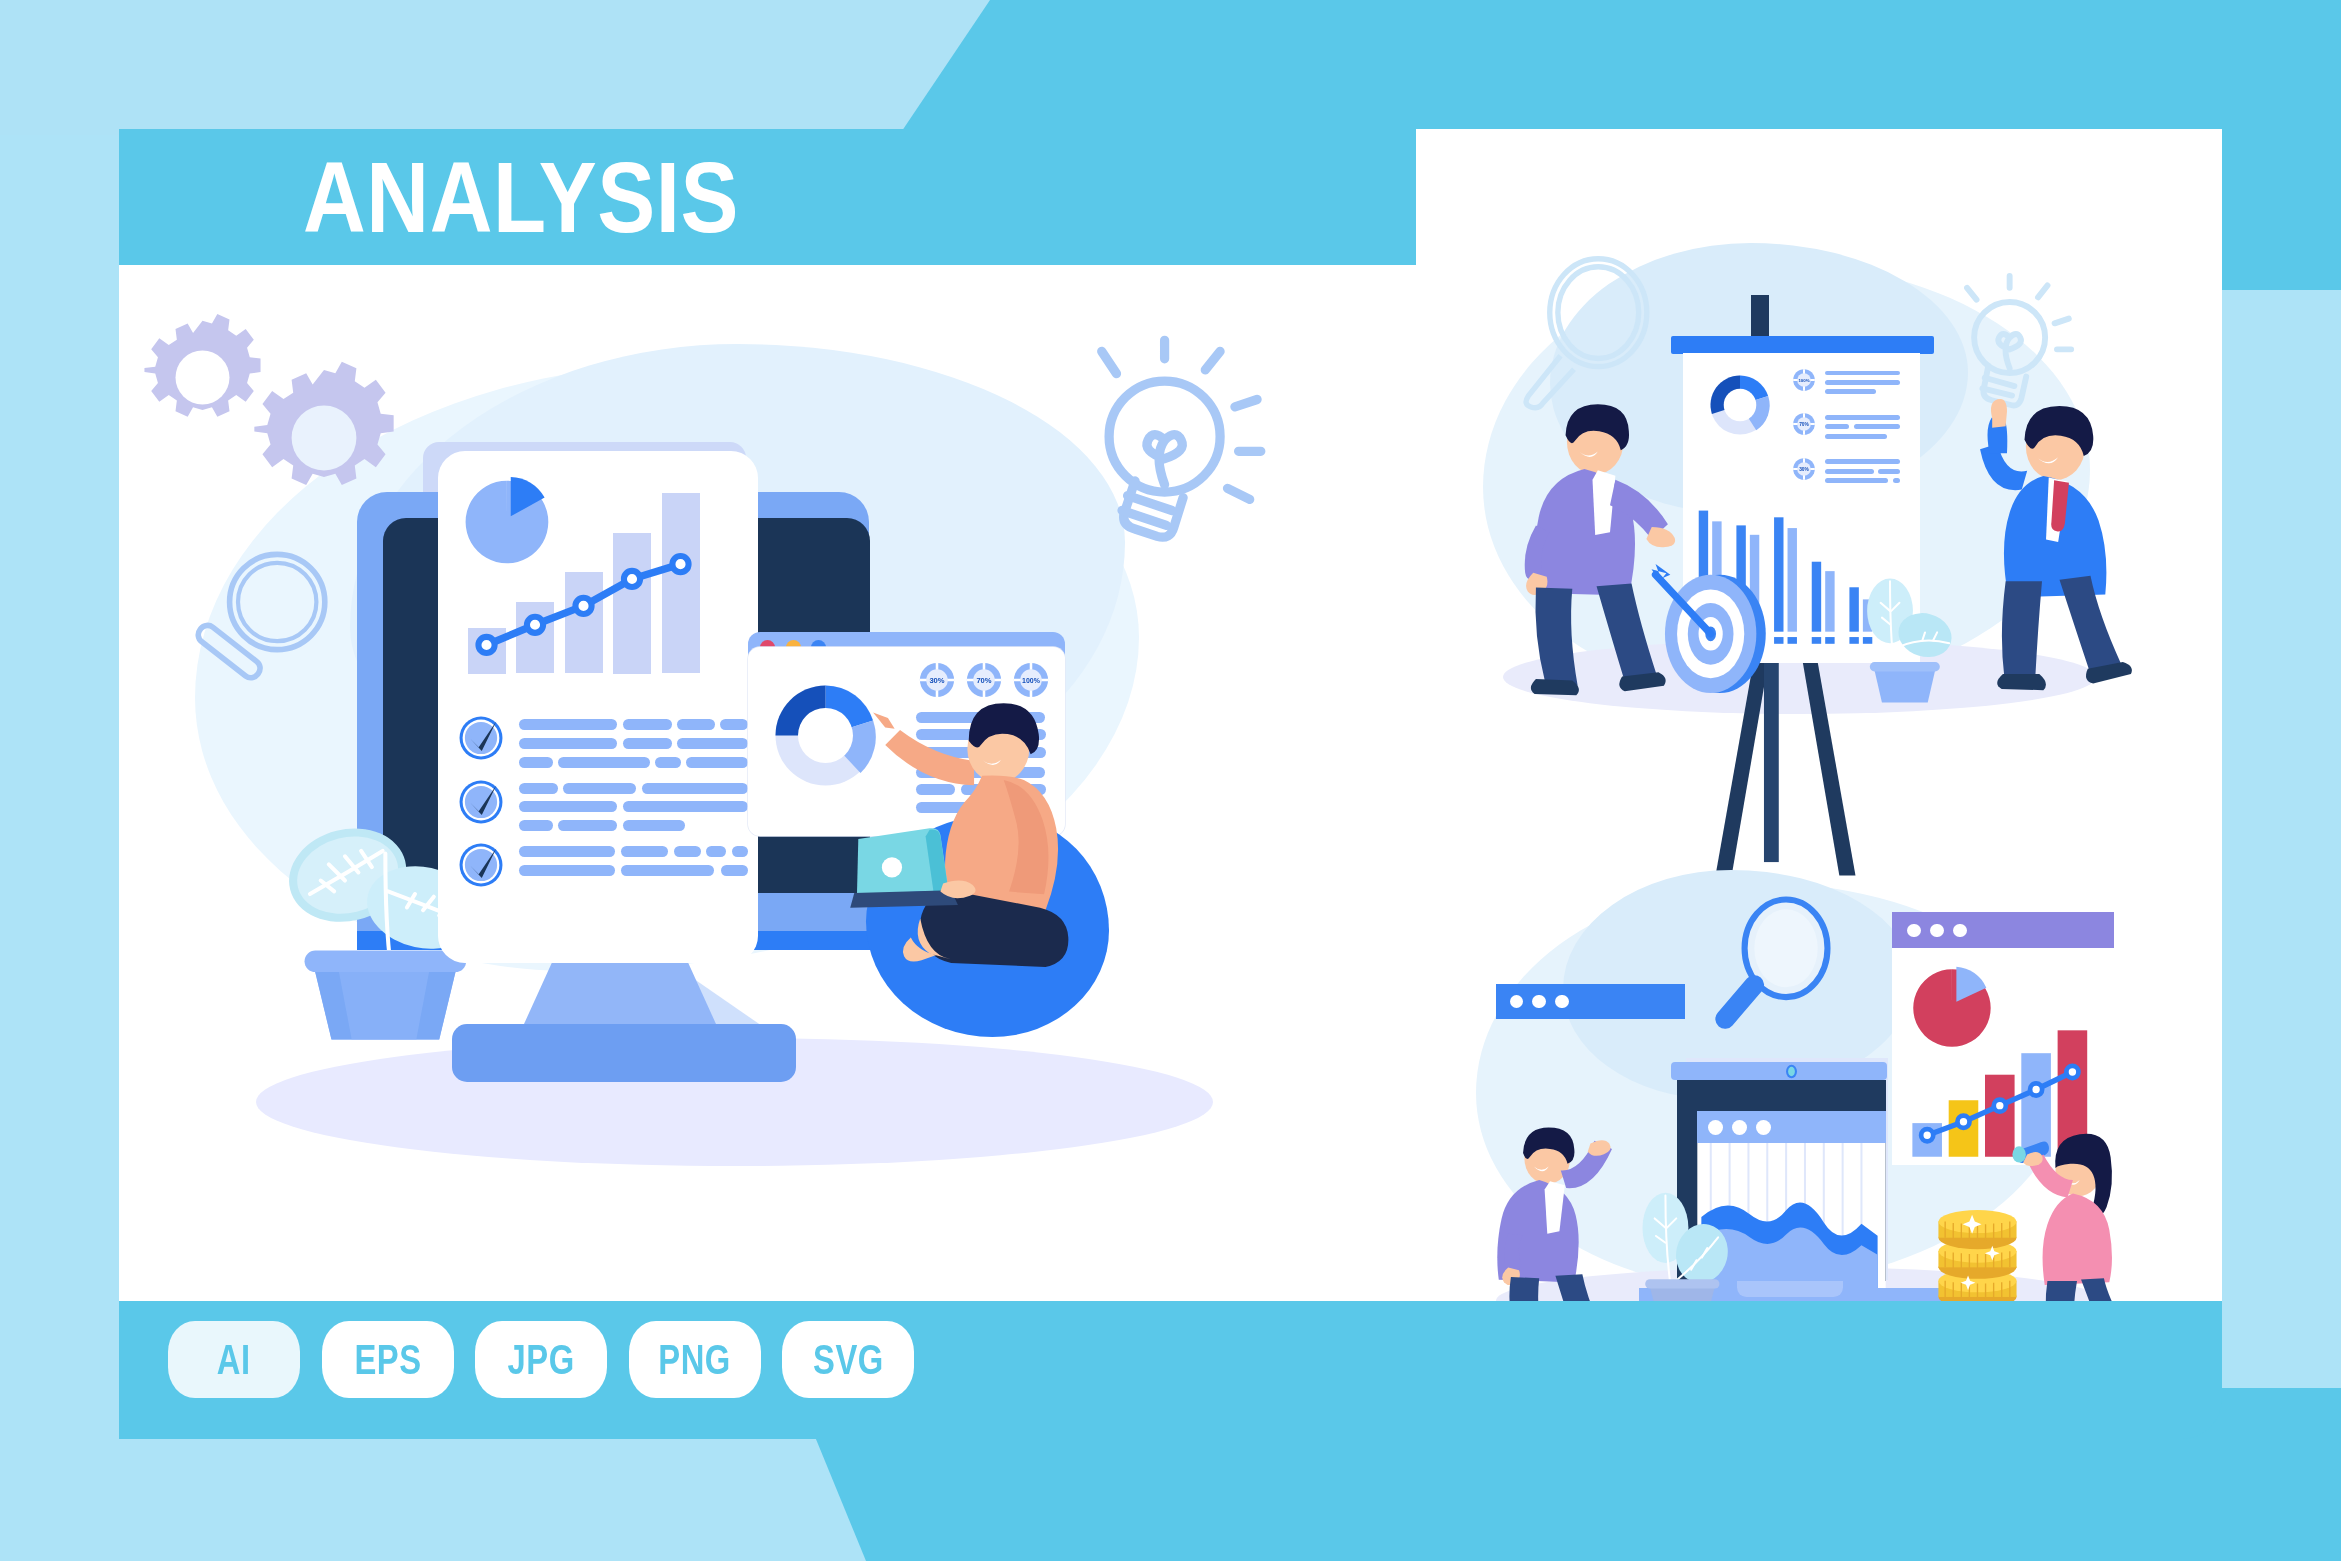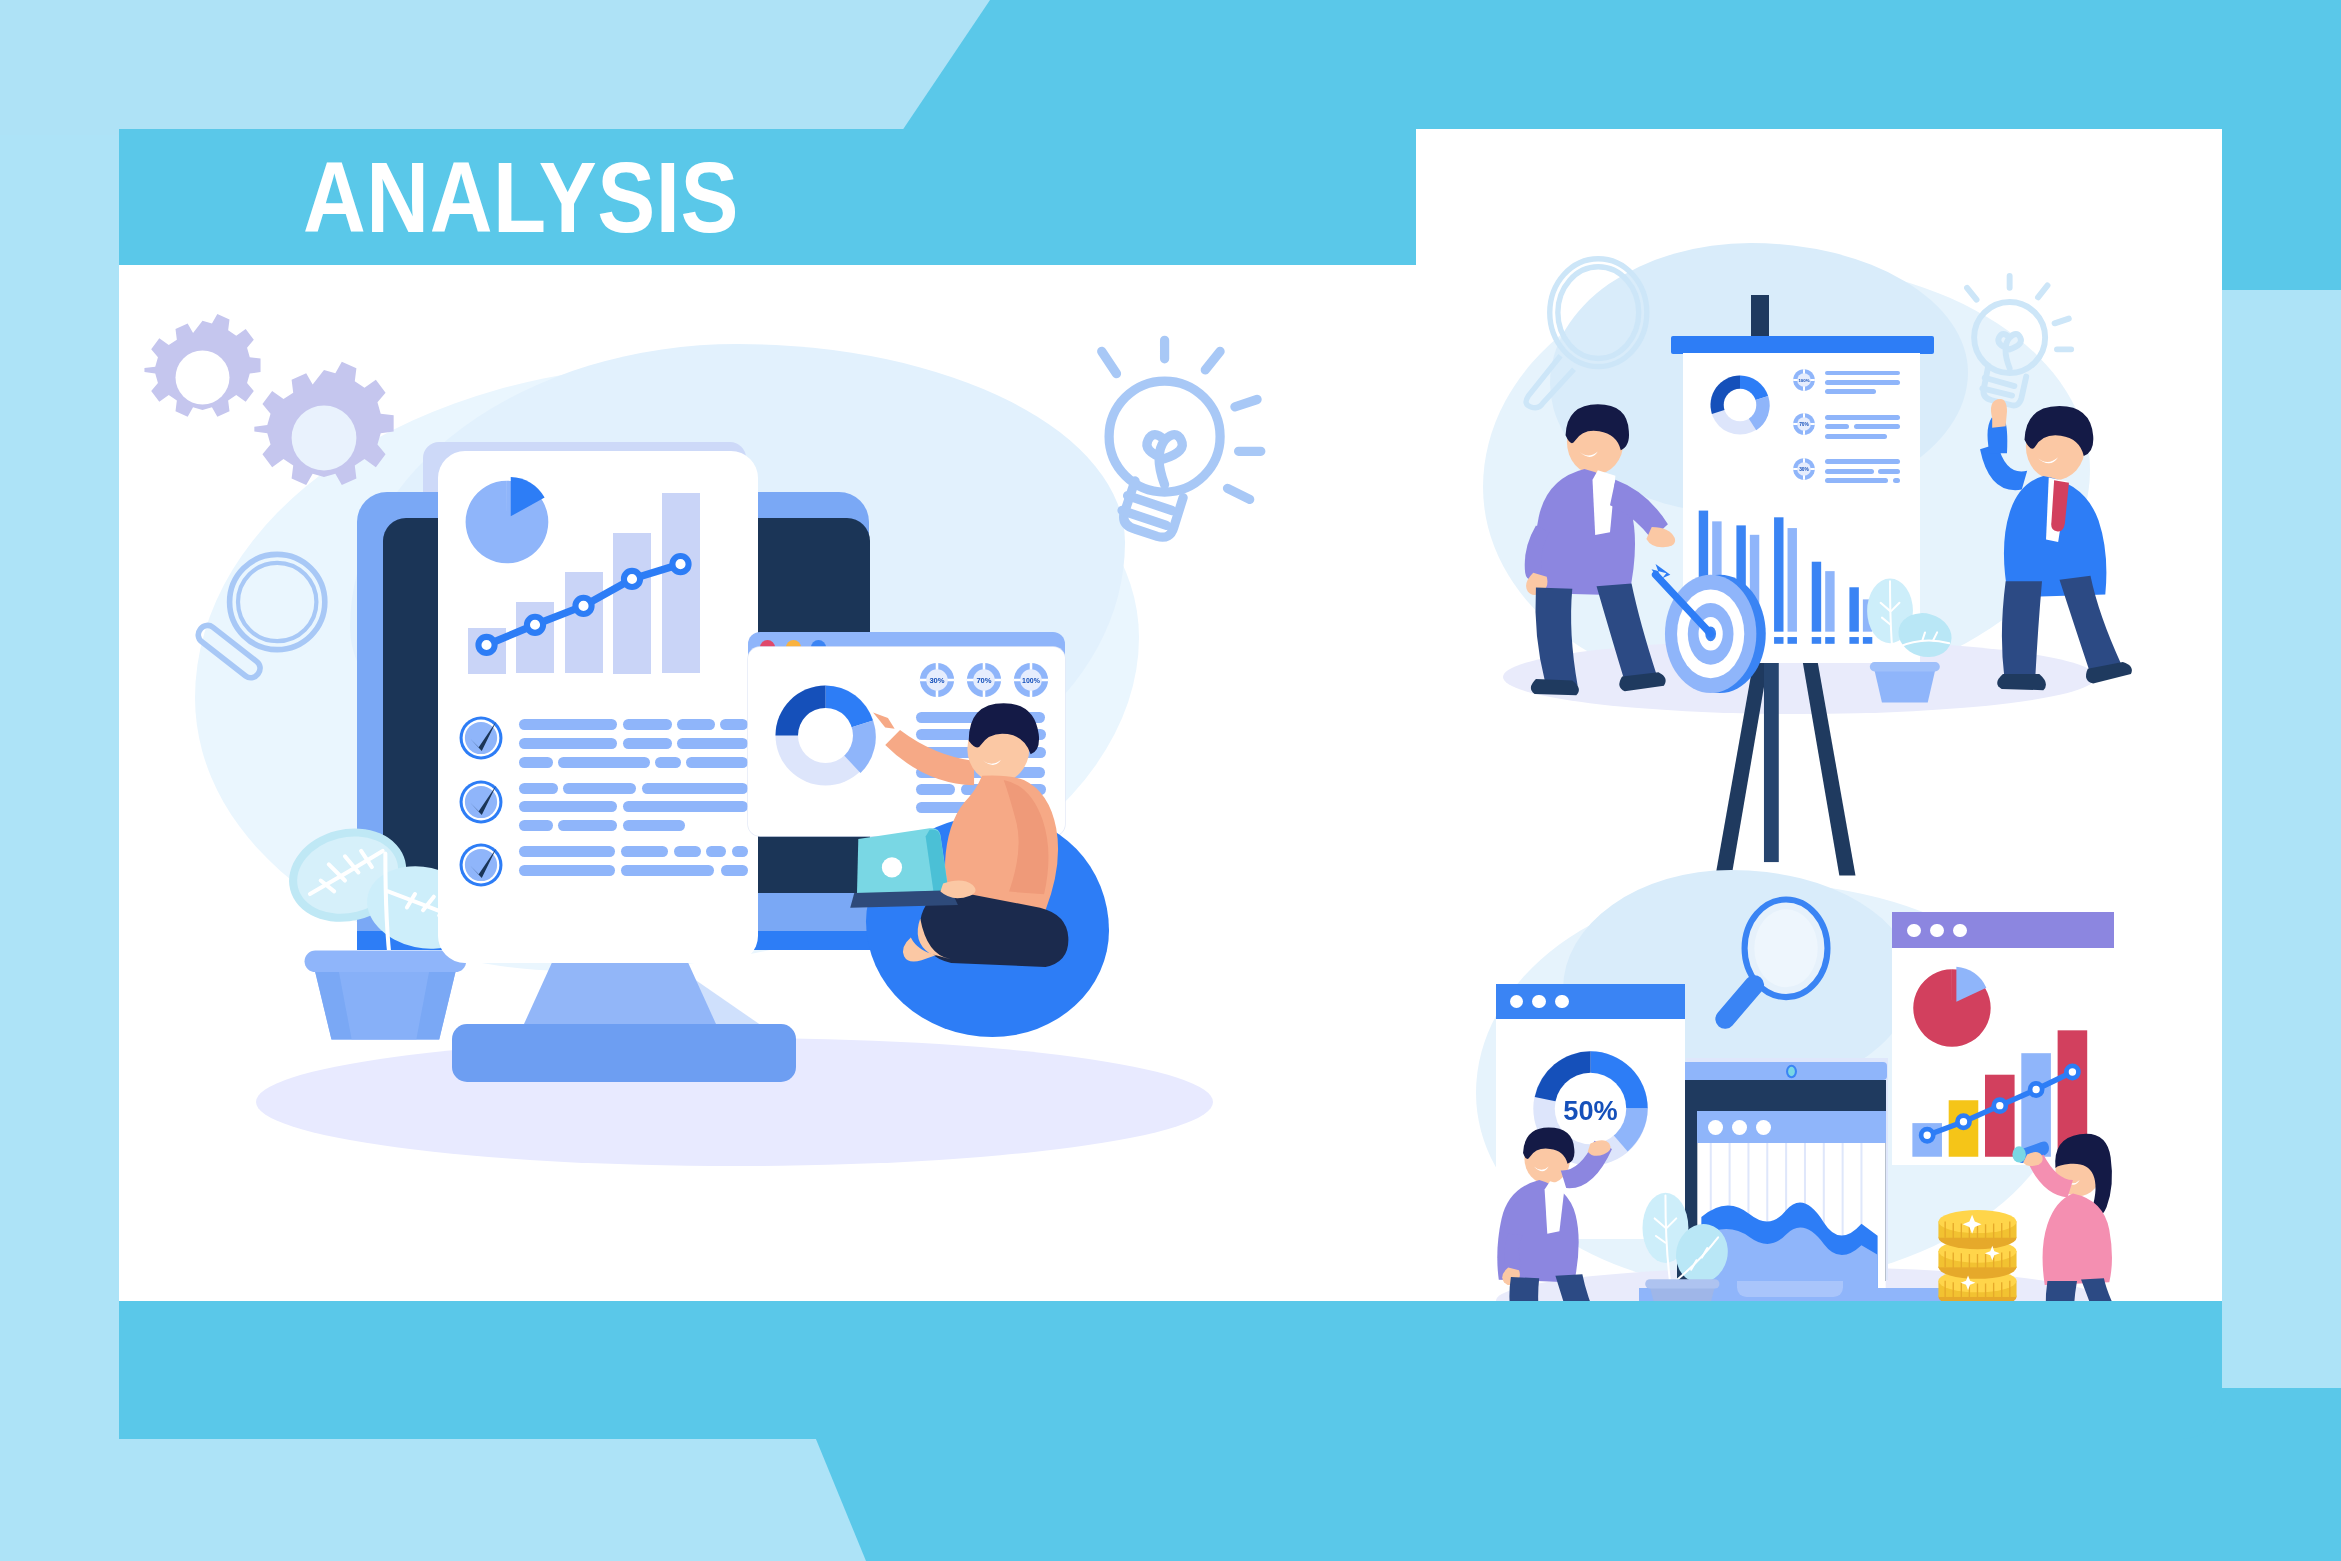--- a/index.html
+++ b/index.html
@@ -537,30 +537,20 @@
       <path d="M6 140 Q44 116 78 140 Q108 162 132 136 Q158 110 188 150 Q212 182 244 152 L268 166 V220 H6 Z" fill="#8fb5fa"></path>
     </svg>
     <div style="position:absolute;left:170px;top:425px;width:303px;height:31px;background:#8fb5fa;border-radius:0 0 17.5px 17.5px;"></div>
     <div style="position:absolute;left:268px;top:418px;width:106px;height:16px;background:#a9c5fb;border-radius:0 0 9.4px 9.4px;"></div>
 
     <div style="position:absolute;left:27px;top:121px;width:189px;height:35px;background:#3a84f4;">
       <span style="position:absolute;left:13.5px;top:10.8px;width:13.5px;height:13.5px;border-radius:50%;background:#fff;"></span>
       <span style="position:absolute;left:36px;top:10.8px;width:13.5px;height:13.5px;border-radius:50%;background:#fff;"></span>
       <span style="position:absolute;left:59px;top:10.8px;width:13.5px;height:13.5px;border-radius:50%;background:#fff;"></span>
     </div>
-    <div style="position:absolute;left:27px;top:156px;width:189px;height:220px;background:#ffffff;">
-      <svg style="position:absolute;left:23px;top:17.5px;" width="143" height="143" viewBox="0 0 100 100">
-        <circle cx="50" cy="50" r="40" fill="#dde5fb"></circle>
-        <path d="M50 50 L50 10 A40 40 0 0 1 90 50 Z" fill="#2d7df6"></path>
-        <path d="M50 50 L90 50 A40 40 0 0 1 76 80 Z" fill="#8fb5fa"></path>
-        <path d="M50 50 L50 10 A40 40 0 0 0 11 42 Z" fill="#1550ba"></path>
-        <circle cx="50" cy="50" r="25" fill="#ffffff"></circle>
-        <text x="50" y="58" font-size="19" font-weight="bold" fill="#1550ba" text-anchor="middle" font-family="Liberation Sans, sans-serif">50%</text>
-      </svg>
-    </div>
 
     <div style="position:absolute;left:423px;top:49px;width:222px;height:36px;background:#8c86e0;">
       <span style="position:absolute;left:15px;top:11.5px;width:13.5px;height:13.5px;border-radius:50%;background:#fff;"></span>
       <span style="position:absolute;left:38px;top:11.5px;width:13.5px;height:13.5px;border-radius:50%;background:#fff;"></span>
       <span style="position:absolute;left:61px;top:11.5px;width:13.5px;height:13.5px;border-radius:50%;background:#fff;"></span>
     </div>
     <div style="position:absolute;left:423px;top:85px;width:222px;height:217px;background:#ffffff;">
       <svg style="position:absolute;left:16px;top:16px;" width="88" height="88" viewBox="0 0 100 100">
         <path d="M50 50 L50 6 A44 44 0 1 1 49.9 6 Z" fill="#d2405e"></path>
         <path d="M56 42 L56 2 A40 40 0 0 1 90 26 Z" fill="#8fb5fa" transform="translate(-1,1)"></path>
@@ -648,15 +638,32 @@
       <path d="M96 100 q-36 -4 -58 -50 l22-14 q20 38 44 38Z" fill="#f48fb1"></path>
       <path d="M36 36 q16-8 22 2 q4 10-8 14 q-14 4-20-4Z" fill="#fbc8a4"></path>
       <path d="M66 224 q-6 40 2 76 l36 2 q0-44 6-78Z" fill="#2c4a84"></path>
       <path d="M116 222 q16 40 28 78 l36-10 q-24-42-30-70Z" fill="#2c4a84"></path>
       <path d="M62 298 q-12 10 0 14 l36 -2 q8-8-4-14Z" fill="#2c4a84"></path>
       <path d="M144 294 q-4 12 8 14 l34-12 q4-10-10-12Z" fill="#2c4a84"></path>
     </svg>
   </div>
 
   <div id="formats-bar"></div>
+  <div id="formats-list">
+    <div class="fmt-badge first">
+      <span class="fmt-label">AI</span>
+    </div>
+    <div class="fmt-badge">
+      <span class="fmt-label">EPS</span>
+    </div>
+    <div class="fmt-badge">
+      <span class="fmt-label">JPG</span>
+    </div>
+    <div class="fmt-badge">
+      <span class="fmt-label">PNG</span>
+    </div>
+    <div class="fmt-badge">
+      <span class="fmt-label">SVG</span>
+    </div>
+  </div>
 
 </div>
 
 
 </body></html>

